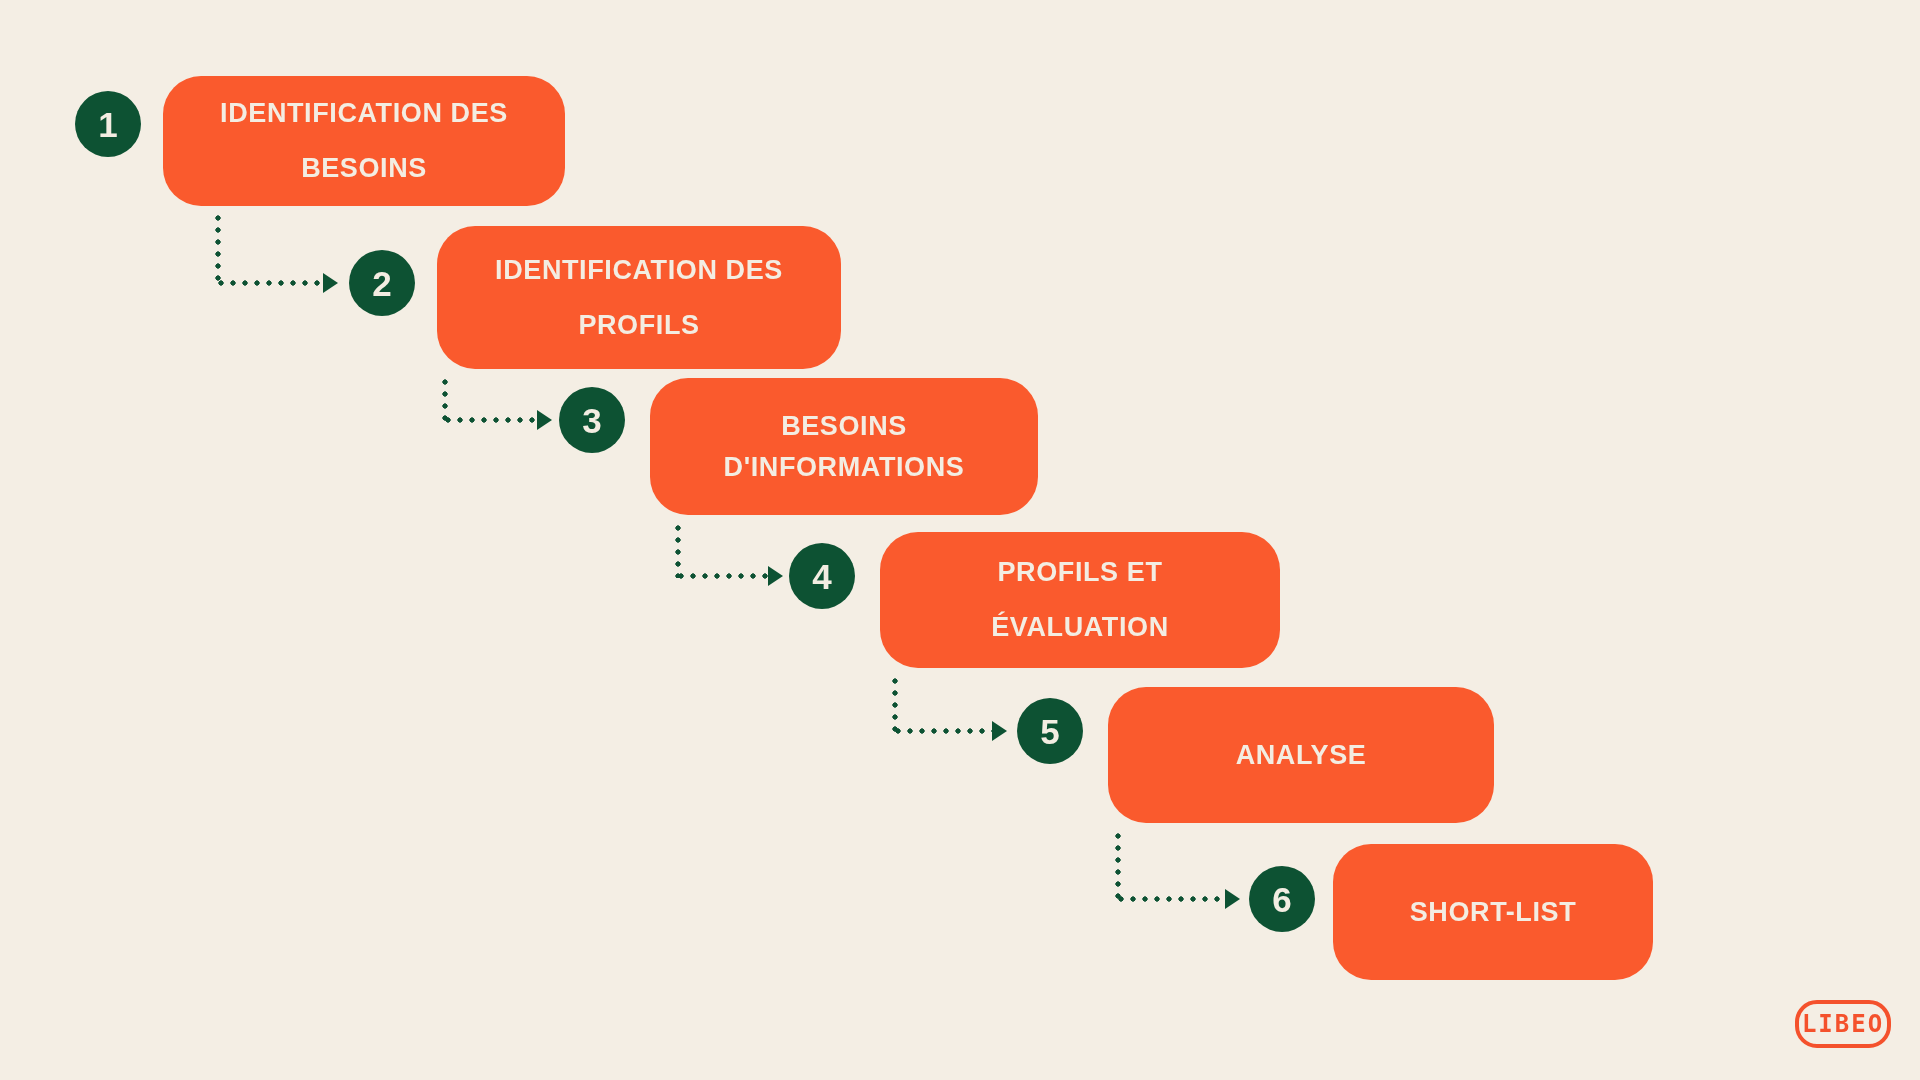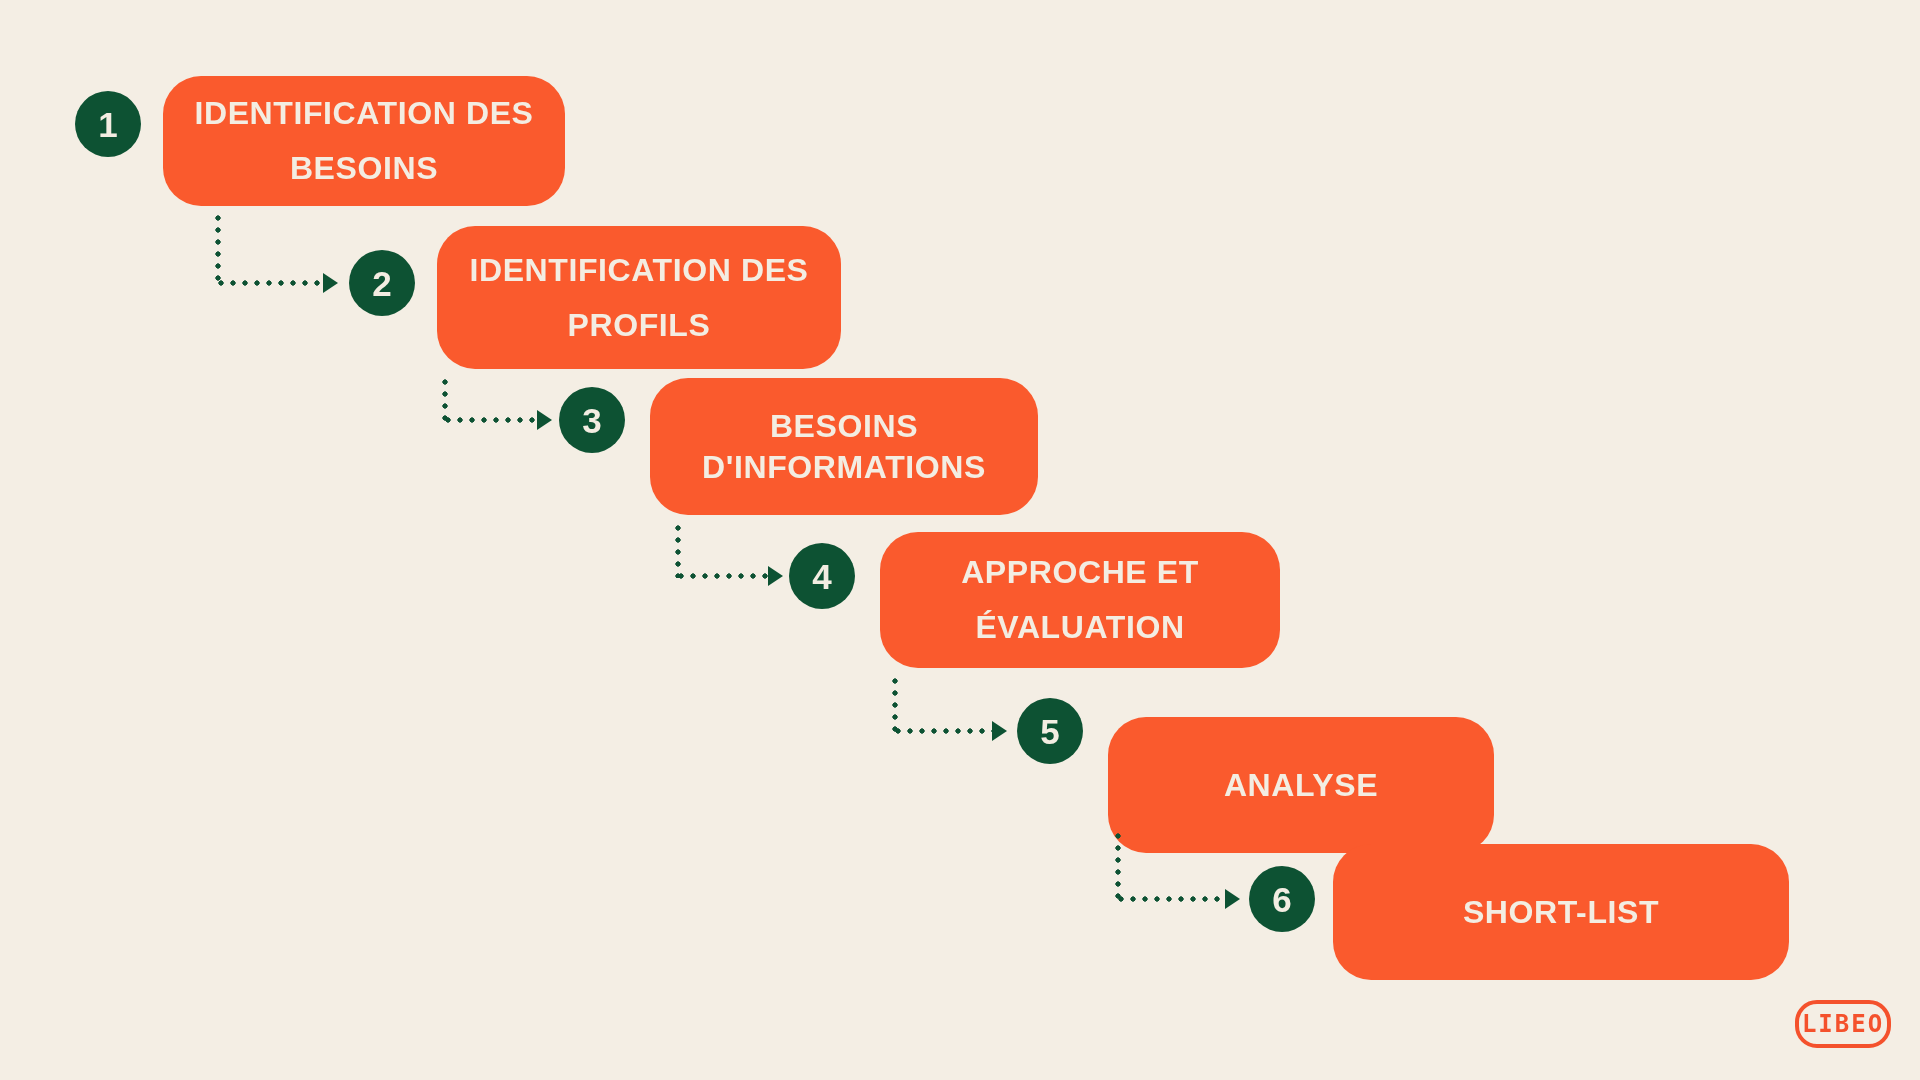--- a/index.html
+++ b/index.html
@@ -26,36 +26,36 @@
     display:flex;align-items:center;justify-content:center;
   }
   .step-number{
     color:var(--text-cream);font-weight:700;font-size:35px;line-height:1;
   }
   .step-box{
     position:absolute;background:var(--box-orange);border-radius:38px;
     display:flex;align-items:center;justify-content:center;text-align:center;
   }
   .step-label{
-    color:var(--text-cream);font-weight:700;font-size:32px;
+    color:var(--text-cream);font-weight:700;font-size:27px;
     letter-spacing:.6px;line-height:55px;white-space:pre-line;
   }
   .s1 .step-circle{left:75px;top:91px;}
   .s1 .step-box{left:163px;top:76px;width:402px;height:130px;}
   .s2 .step-circle{left:349px;top:250px;}
   .s2 .step-box{left:437px;top:226px;width:404px;height:143px;}
   .s3 .step-circle{left:559px;top:387px;}
   .s3 .step-box{left:650px;top:378px;width:388px;height:137px;}
   .s3 .step-label{line-height:41px;}
   .s4 .step-circle{left:789px;top:543px;}
   .s4 .step-box{left:880px;top:532px;width:400px;height:136px;}
   .s5 .step-circle{left:1017px;top:698px;}
-  .s5 .step-box{left:1108px;top:687px;width:386px;height:136px;margin-top:30px;}
+  .s5 .step-box{left:1108px;top:687px;width:386px;height:136px;}
   .s6 .step-circle{left:1249px;top:866px;}
-  .s6 .step-box{left:1333px;top:844px;width:456px;height:136px;}
+  .s6 .step-box{left:1333px;top:844px;width:320px;height:136px;}
 
   
   .conn{display:contents;}
   .v-dots{
     position:absolute;width:6px;background-repeat:repeat-y;background-position:top center;
     background-image:radial-gradient(circle,var(--circle-green) 2.4px,transparent 2.9px);
     background-size:6px 12px;
   }
   .h-dots{
     position:absolute;height:6px;background-repeat:repeat-x;background-position:left center;
@@ -146,21 +146,21 @@
     <div class="v-dots"></div>
     <div class="h-dots"></div>
     <div class="arrowhead"></div>
   </div>
 
   <div class="step s4">
     <div class="step-circle">
       <span class="step-number">4</span>
     </div>
     <div class="step-box">
-      <span class="step-label">APPROCHE ET
+      <span class="step-label">PROFILS ET
 ÉVALUATION</span>
     </div>
   </div>
 
   <div class="conn c4">
     <div class="v-dots"></div>
     <div class="h-dots"></div>
     <div class="arrowhead"></div>
   </div>
 

